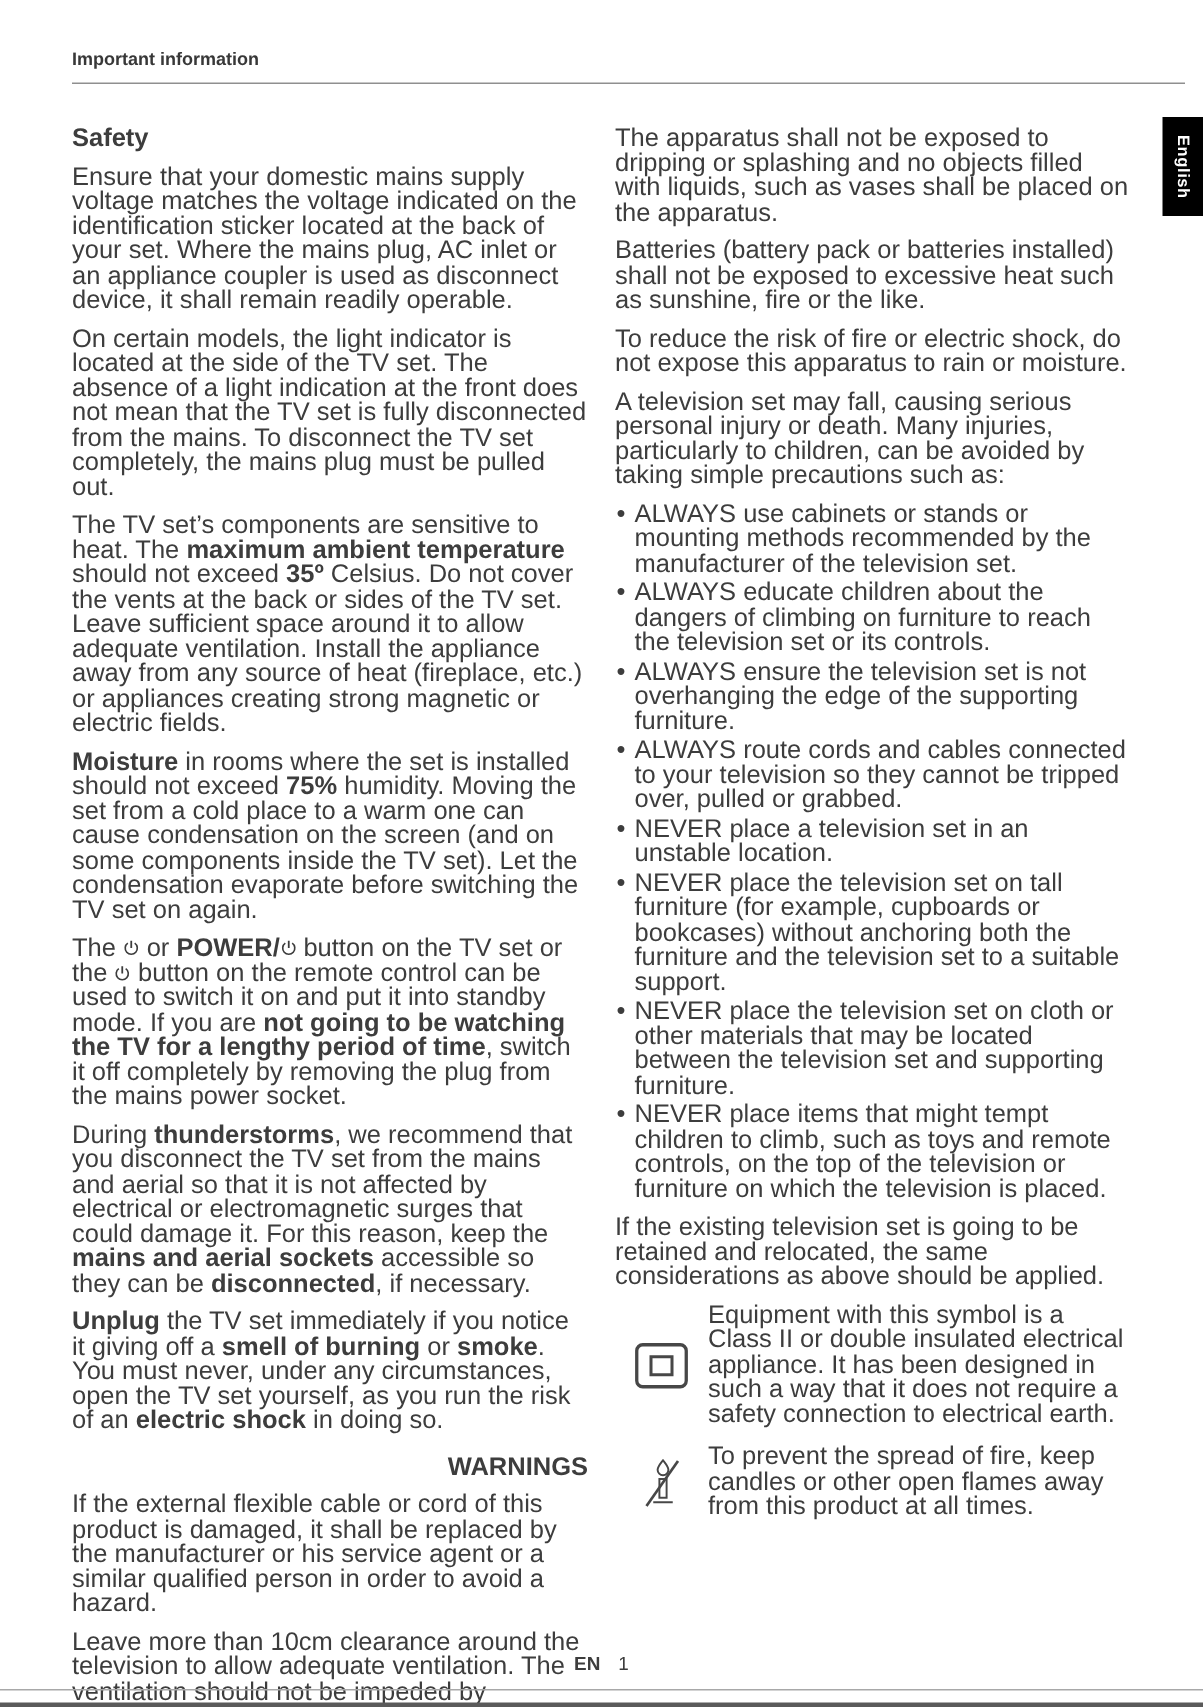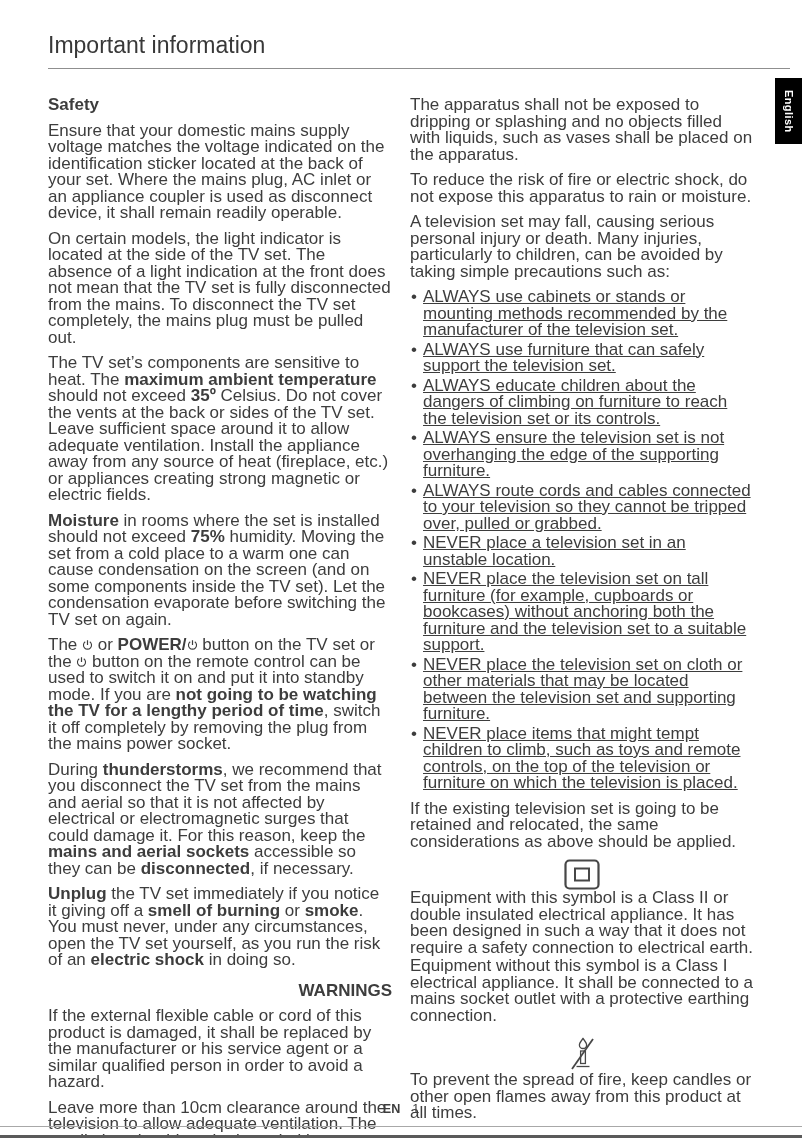--- a/index.html
+++ b/index.html
@@ -2,32 +2,32 @@
 <html><head>
 <meta charset="utf-8">
 <style>
   html,body{margin:0;padding:0;}
   body{
     width:802px;height:1138px;background:#ffffff;position:relative;overflow:hidden;
     font-family:"Liberation Sans","DejaVu Sans",sans-serif;color:#3d3d3d;
     -webkit-font-smoothing:antialiased;
   }
   .page{padding:32px 48px 0 48px;}
-  .title{font-size:23px;font-weight:normal;color:#383838;}
+  .title{font-size:12px;font-weight:bold;color:#383838;}
   .title-rule{height:1px;background:#8f8f8f;margin:9px -36px 0 0;}
   .columns{display:flex;gap:18px;margin-top:28px;}
   .column{flex:1;min-width:0;font-size:17px;line-height:16.5px;}
   p.para{margin:0 0 9px 0;}
   .heading{font-weight:bold;margin:0 0 9px 0;}
   .heading.spaced{margin-top:14px;text-align:right;}
   .b{font-weight:bold;}
-  ul.bullet-list{list-style:none;margin:0 0 9px 0;padding:0;text-decoration:underline;}
+  ul.bullet-list{list-style:none;margin:0 0 9px 0;padding:0;}
   ul.bullet-list li{position:relative;padding-left:13px;margin-bottom:3px;}
   ul.bullet-list li::before{content:"\2022";position:absolute;left:1px;}
-  .icon-block{display:flex;align-items:center;margin:2px 0 10px 0;flex-direction:column;}
+  .icon-block{display:flex;align-items:center;margin:2px 0 10px 0;}
   .icon-cell{width:62px;flex-shrink:0;display:flex;justify-content:center;align-items:center;}
   .icon-text{flex:1;min-width:0;}
   .icon-text p{margin:0 0 2px 0;}
   .power-icon{display:inline-block;line-height:0;}
   .power-icon svg{vertical-align:-1px;}
   .lang-tab{
     position:absolute;top:78px;right:0;width:27px;height:66px;background:#000;color:#fff;
     display:flex;align-items:center;justify-content:center;
     writing-mode:vertical-rl;font-size:11px;font-weight:bold;letter-spacing:.4px;
   }
@@ -60,44 +60,43 @@
               <path d="M3.5 2.5a4.4 4.4 0 1 0 5 0" stroke="currentColor" stroke-width="1.2" fill="none"></path>
             </svg></span><span> button on the remote control can be used to switch it on and put it into standby mode. If you are </span><span class="b">not going to be watching the TV for a lengthy period of time</span><span>, switch it off completely by removing the plug from the mains power socket.</span></p>
         <p class="para"><span>During </span><span class="b">thunderstorms</span><span>, we recommend that you disconnect the TV set from the mains and aerial so that it is not affected by electrical or electromagnetic surges that could damage it. For this reason, keep the </span><span class="b">mains and aerial sockets</span><span> accessible so they can be </span><span class="b">disconnected</span><span>, if necessary.</span></p>
         <p class="para"><span class="b">Unplug</span><span> the TV set immediately if you notice it giving off a </span><span class="b">smell of burning</span><span> or </span><span class="b">smoke</span><span>. You must never, under any circumstances, open the TV set yourself, as you run the risk of an </span><span class="b">electric shock</span><span> in doing so.</span></p>
         <div class="heading spaced">WARNINGS</div>
         <p class="para"><span>If the external flexible cable or cord of this product is damaged, it shall be replaced by the manufacturer or his service agent or a similar qualified person in order to avoid a hazard.</span></p>
         <p class="para"><span>Leave more than 10cm clearance around the television to allow adequate ventilation. The ventilation should not be impeded by covering the ventilation openings with items, such as newspapers,</span></p>
       </div>
     <div class="column">
         <p class="para"><span>The apparatus shall not be exposed to dripping or splashing and no objects filled with liquids, such as vases shall be placed on the apparatus.</span></p>
+        <p class="para"><span>Batteries (battery pack or batteries installed) shall not be exposed to excessive heat such as sunshine, fire or the like.</span></p>
         <p class="para"><span>To reduce the risk of fire or electric shock, do not expose this apparatus to rain or moisture.</span></p>
         <p class="para"><span>A television set may fall, causing serious personal injury or death. Many injuries, particularly to children, can be avoided by taking simple precautions such as:</span></p>
         <ul class="bullet-list">
           <li>ALWAYS use cabinets or stands or mounting methods recommended by the manufacturer of the television set.</li>
-          <li>ALWAYS use furniture that can safely support the television set.</li>
           <li>ALWAYS educate children about the dangers of climbing on furniture to reach the television set or its controls.</li>
           <li>ALWAYS ensure the television set is not overhanging the edge of the supporting furniture.</li>
           <li>ALWAYS route cords and cables connected to your television so they cannot be tripped over, pulled or grabbed.</li>
           <li>NEVER place a television set in an unstable location.</li>
           <li>NEVER place the television set on tall furniture (for example, cupboards or bookcases) without anchoring both the furniture and the television set to a suitable support.</li>
           <li>NEVER place the television set on cloth or other materials that may be located between the television set and supporting furniture.</li>
           <li>NEVER place items that might tempt children to climb, such as toys and remote controls, on the top of the television or furniture on which the television is placed.</li>
         </ul>
         <p class="para"><span>If the existing television set is going to be retained and relocated, the same considerations as above should be applied.</span></p>
         <div class="icon-block">
           <div class="icon-cell">
             <svg width="36" height="31" viewBox="0 0 36 31">
               <rect x="1.5" y="1.5" width="33" height="28" rx="4" fill="none" stroke="#474747" stroke-width="2.2"></rect>
               <rect x="11" y="9.5" width="14" height="12" fill="none" stroke="#474747" stroke-width="2"></rect>
             </svg>
           </div>
           <div class="icon-text">
             <p>Equipment with this symbol is a Class II or double insulated electrical appliance. It has been designed in such a way that it does not require a safety connection to electrical earth.</p>
-            <p>Equipment without this symbol is a Class I electrical appliance. It shall be connected to a mains socket outlet with a protective earthing connection.</p>
           </div>
         </div>
         <div class="icon-block">
           <div class="icon-cell">
             <svg width="27" height="36" viewBox="0 0 27 36">
               <path d="M14 2.5c2.1 2.7 3.6 4.4 3.6 6.4a3.6 3.6 0 0 1-7.2 0c0-2 1.5-3.7 3.6-6.4z" fill="none" stroke="#474747" stroke-width="1.3"></path>
               <rect x="11.6" y="15" width="4.8" height="12.5" fill="none" stroke="#474747" stroke-width="1.3"></rect>
               <path d="M7.5 30.5h13" stroke="#474747" stroke-width="1.3" fill="none"></path>
               <path d="M24 3L3 33" stroke="#474747" stroke-width="1.8" fill="none"></path>
             </svg>

